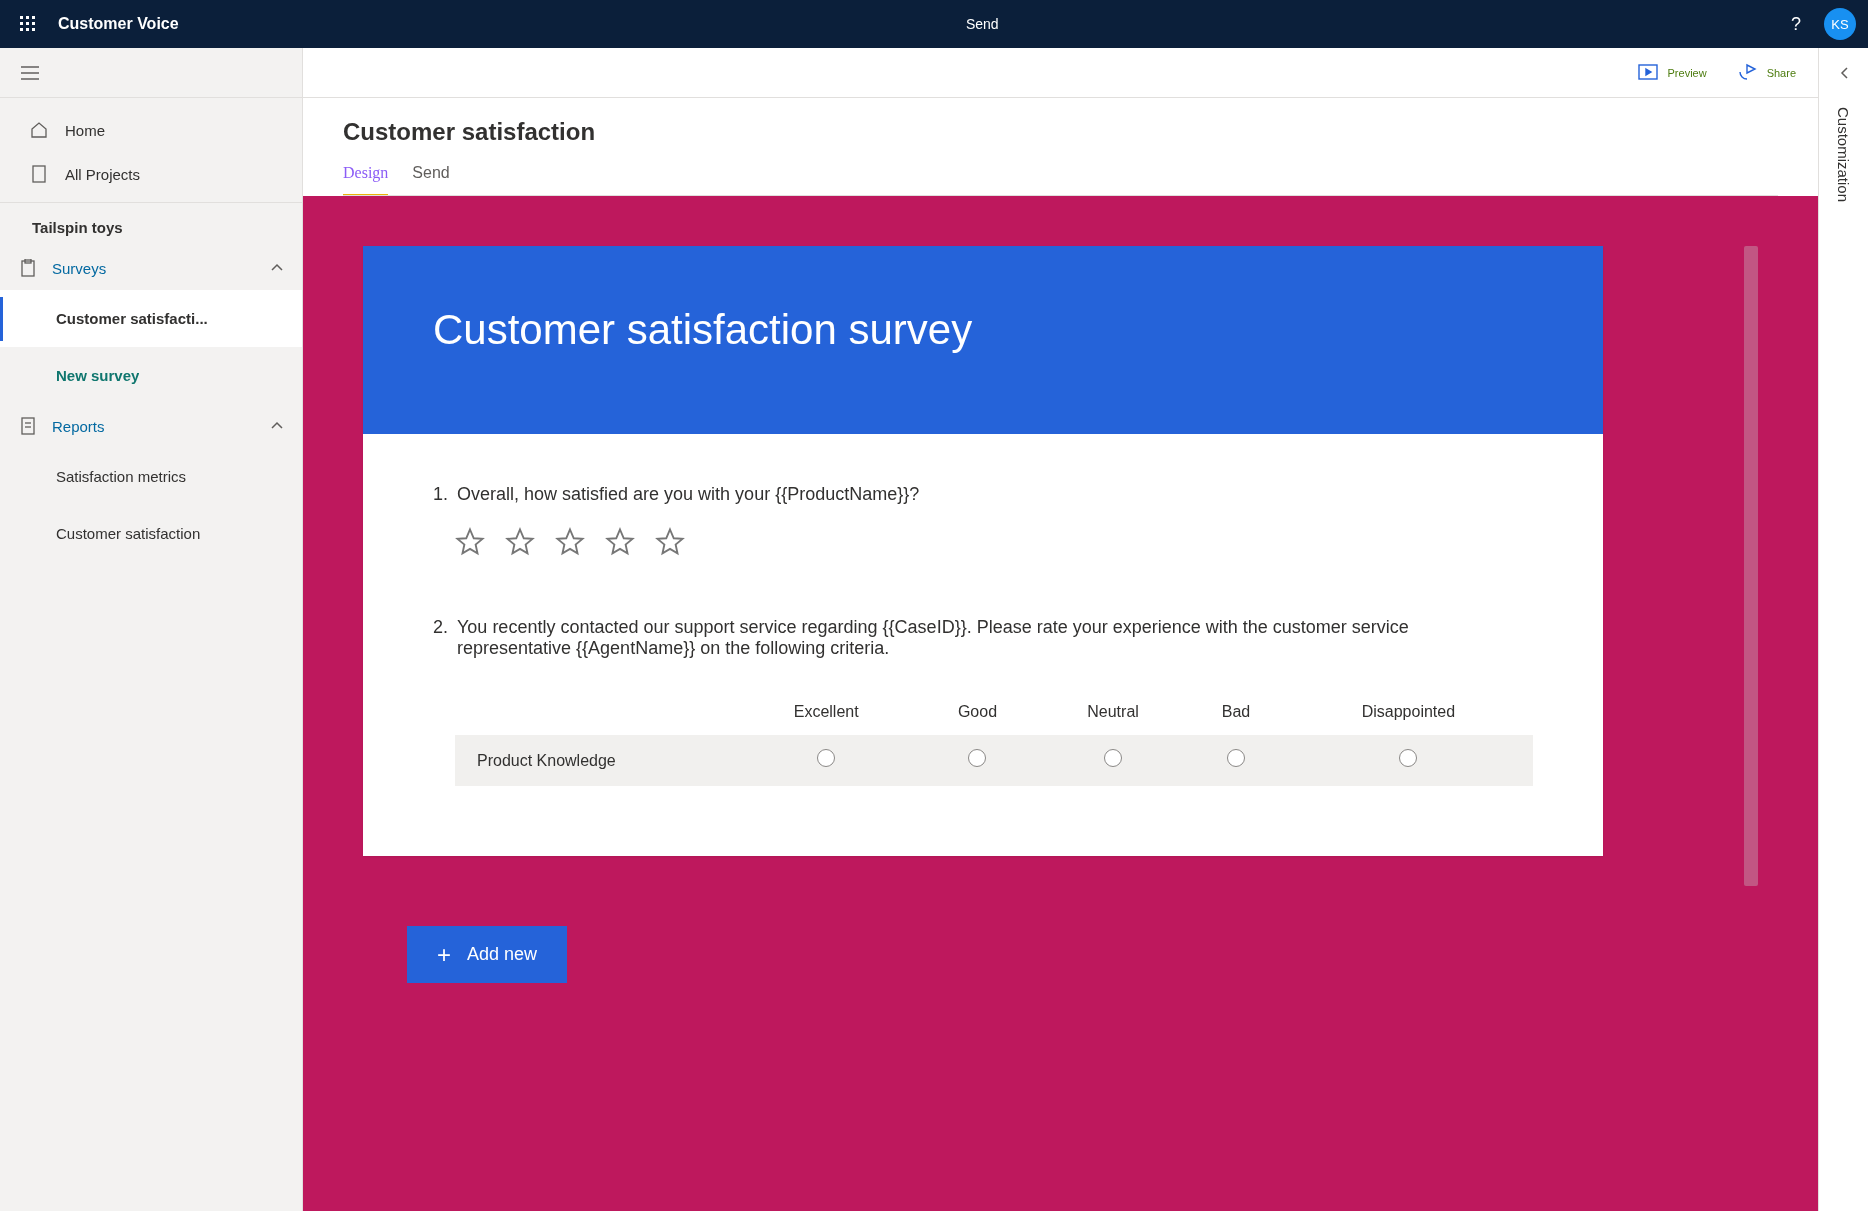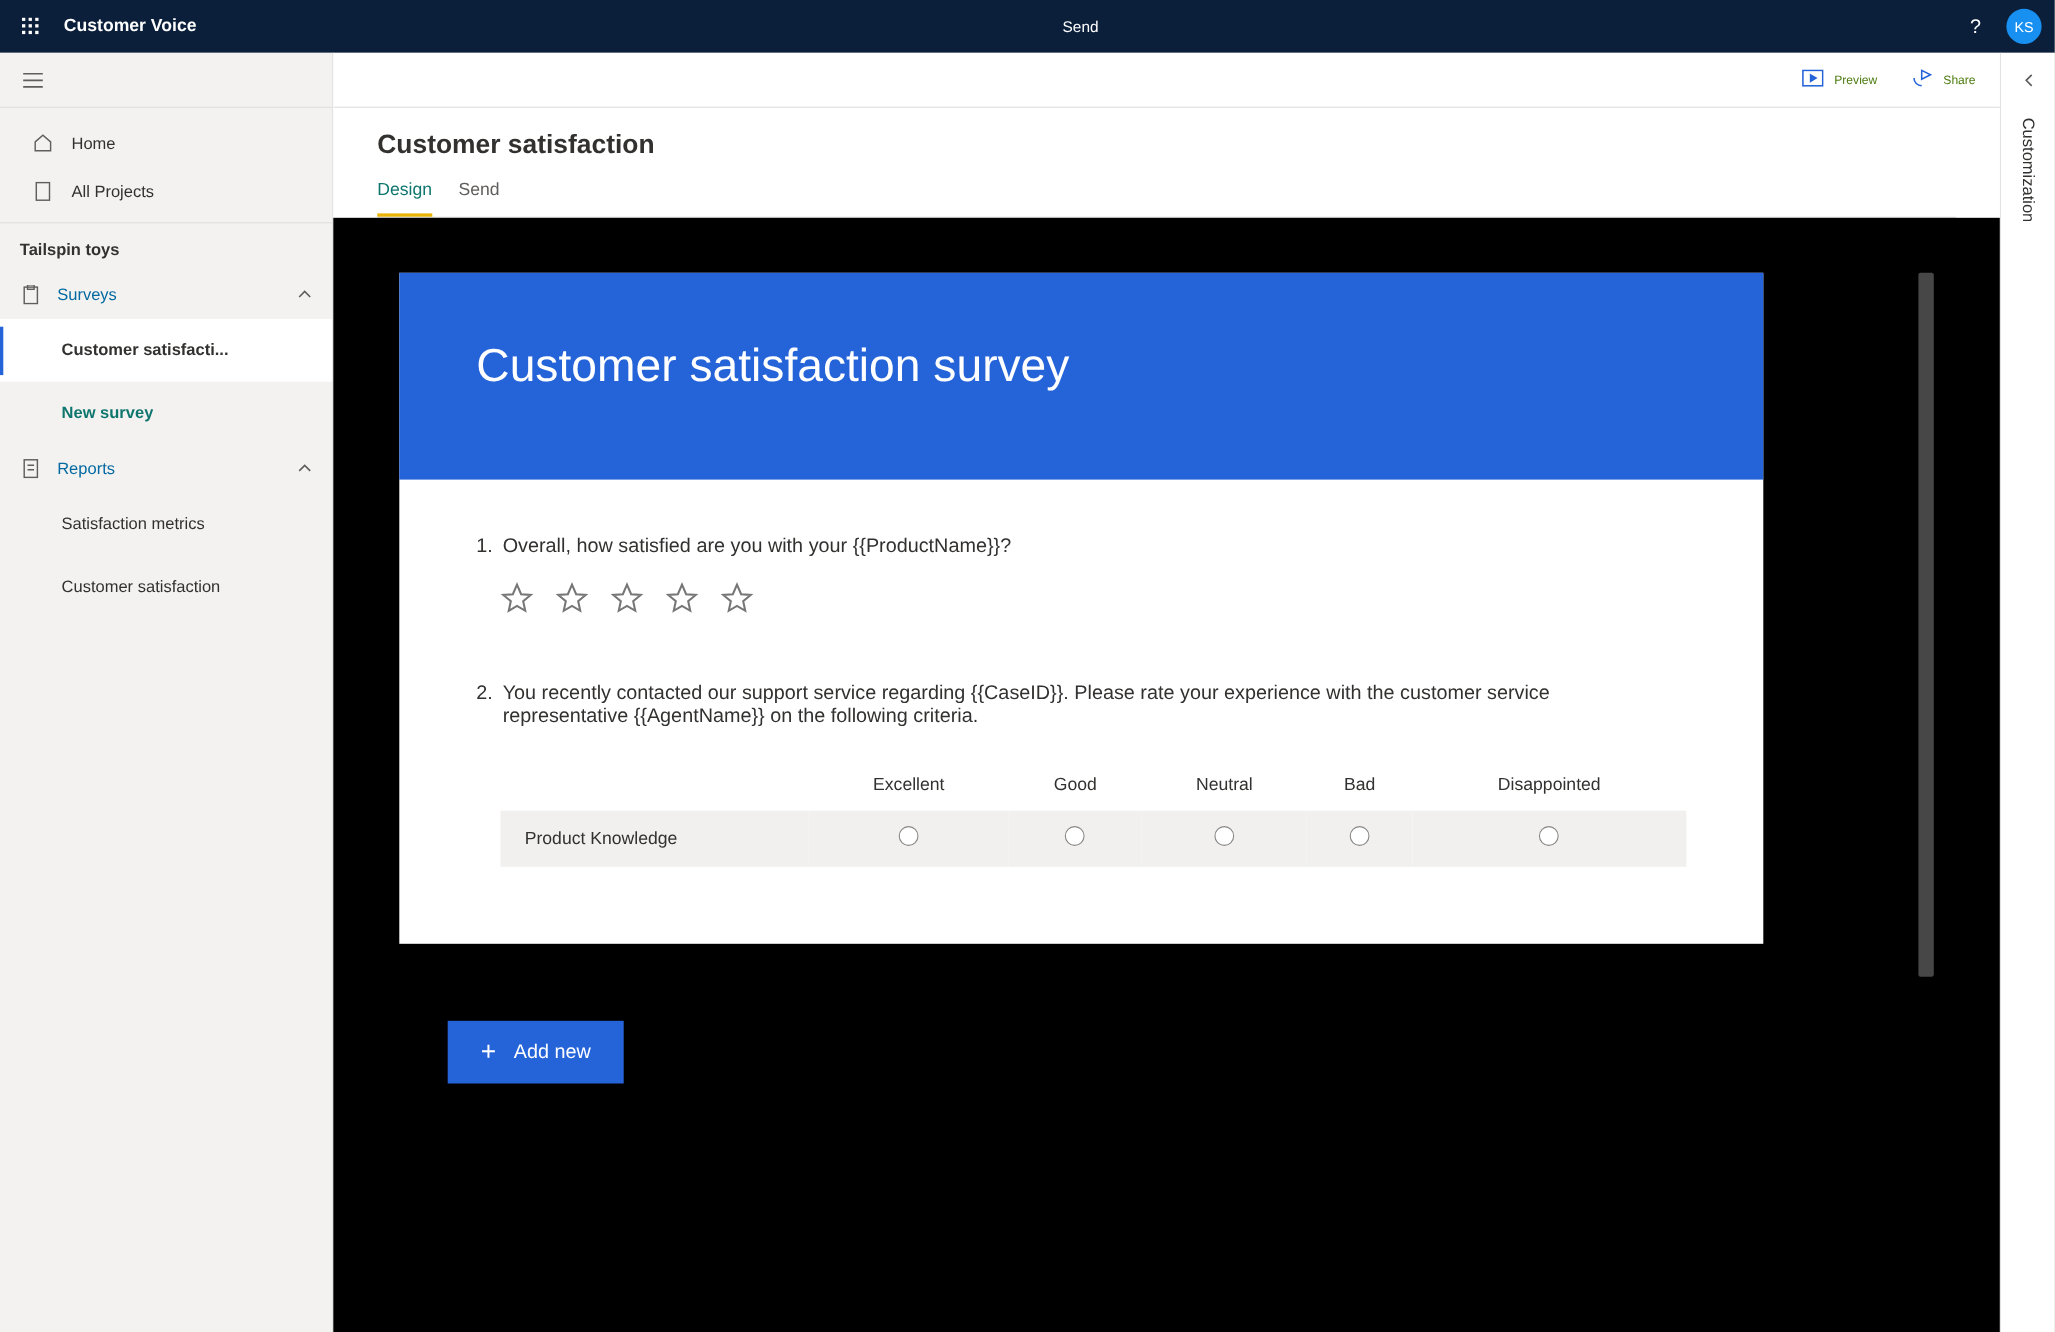--- a/index.html
+++ b/index.html
@@ -97,21 +97,21 @@
     gap: 16px;
     color: #323130;
   }
   .nav-item .icon { width: 20px; height: 20px; color: #605e5c; display:flex;align-items:center;justify-content:center; }
   .nav-item .label { font-size: 15px; }
   .section-divider {
     border-top: 1px solid #e1dfdd;
     margin-top: 6px;
   }
   .project-title {
-    padding: 16px 18px 10px;
+    padding: 16px 32px 10px;
     font-weight: 700;
     font-size: 15px;
   }
   .tree-item {
     display: flex;
     align-items: center;
     height: 44px;
     padding: 0 18px;
     gap: 14px;
     cursor: pointer;
@@ -195,25 +195,25 @@
   .tabs {
     display:flex; gap: 24px; margin-top: 18px;
     border-bottom: 1px solid #e1dfdd;
   }
   .tab {
     padding-bottom: 12px;
     font-size: 16px;
     color:#605e5c;
     cursor:pointer;
   }
-  .tab.active { color:#0f766e; font-weight:400; border-bottom: 3px solid #eab308; }
+  .tab.active { color:#8b5cf6; font-weight:400; border-bottom: 1px solid #eab308; font-family: Liberation Serif, serif; }
 
   .canvas-wrap {
     flex:1;
-    background: #000000;
+    background: #be185d;
     padding: 50px 60px;
     overflow-y:auto;
     position: relative;
   }
   .survey-card {
     background:#fff;
     width: 100%;
     max-width: 1240px;
     box-shadow: 0 1px 2px rgba(0,0,0,.08);
     position: relative;

